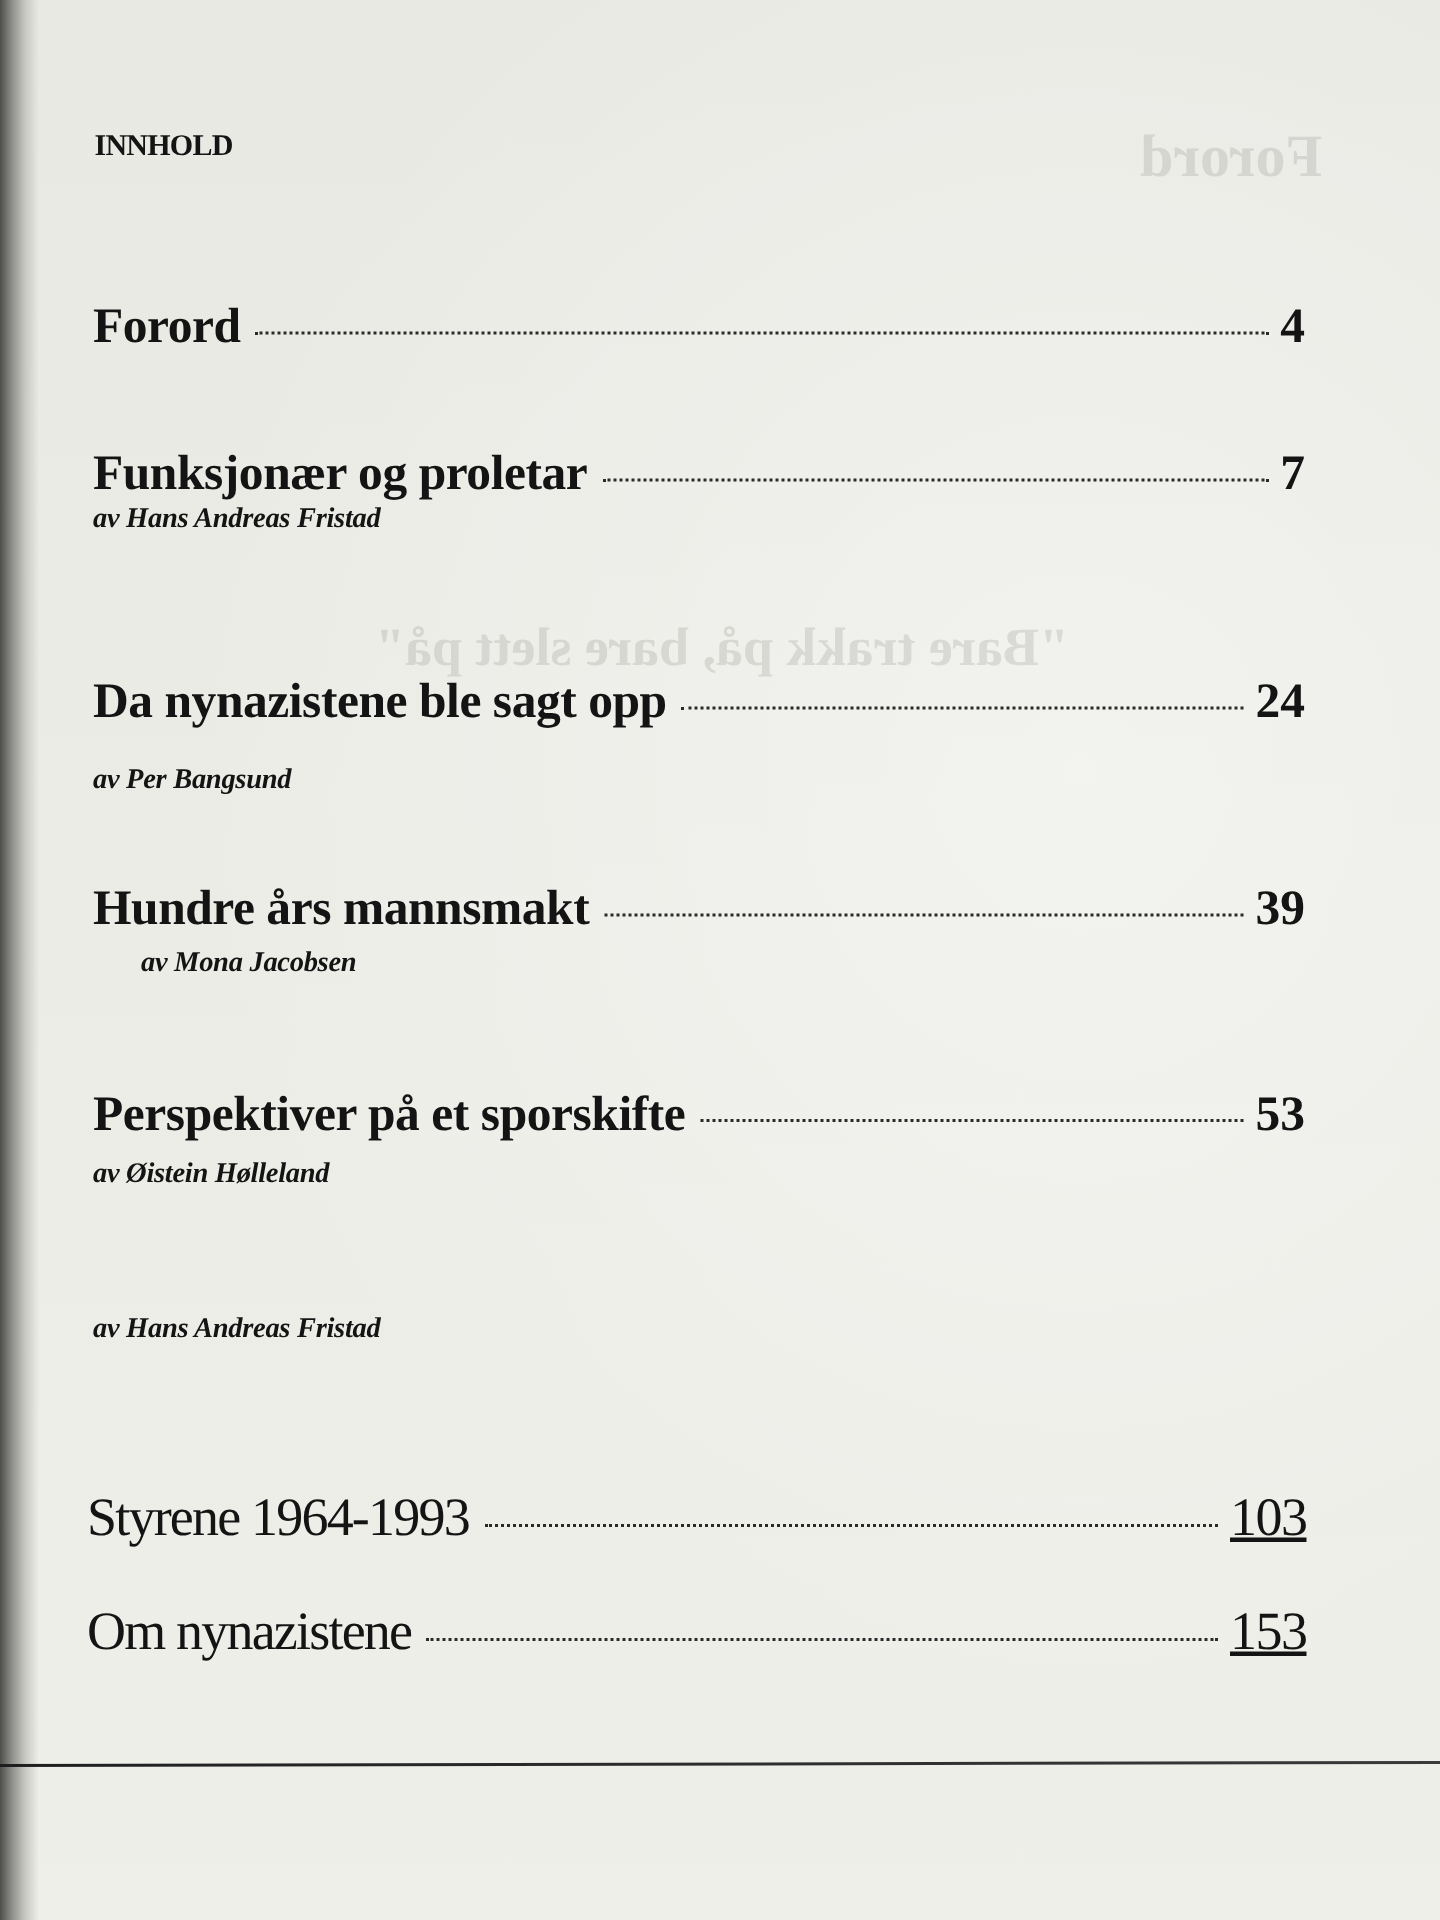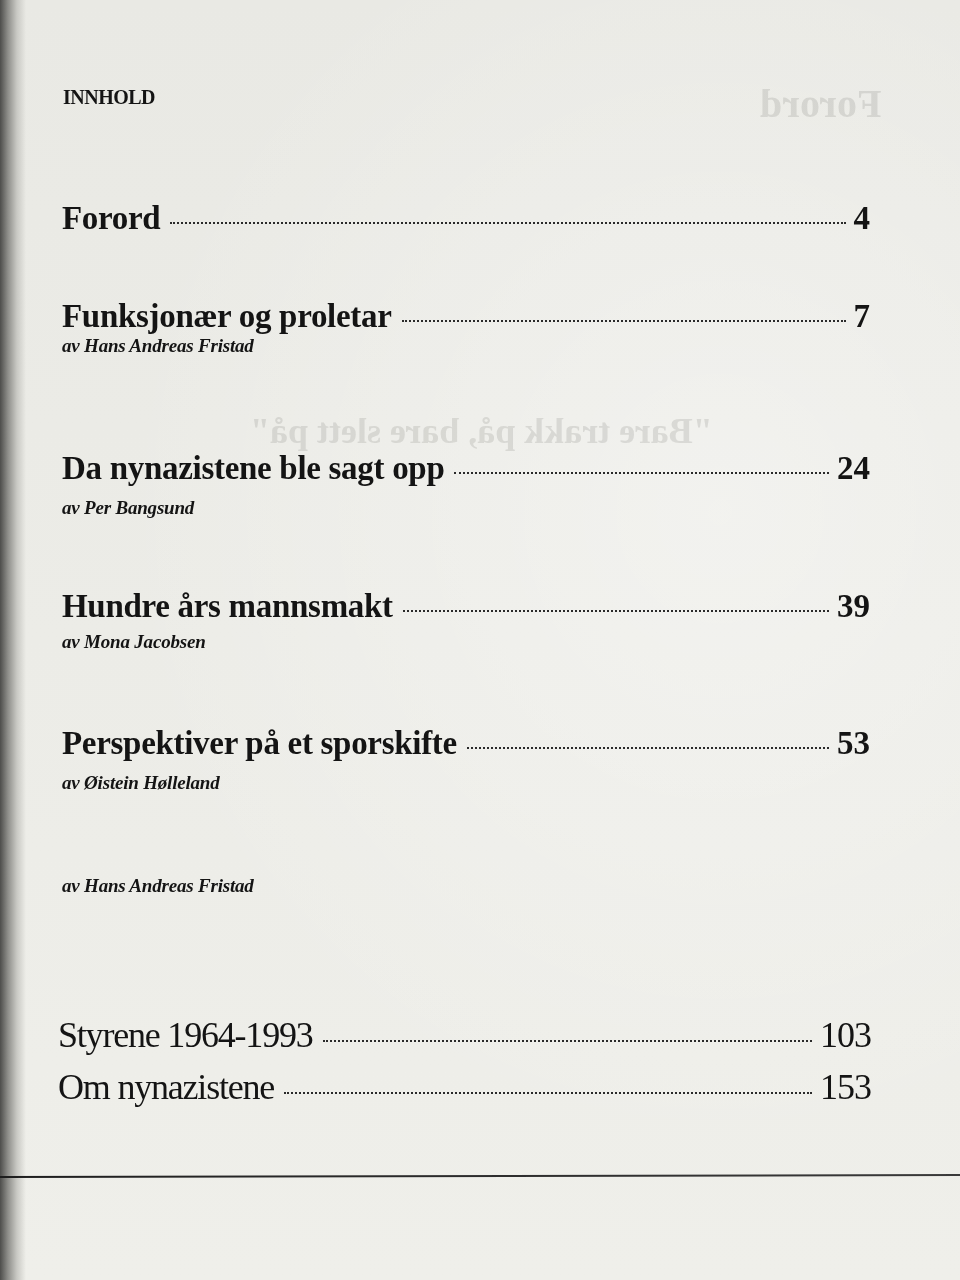--- a/index.html
+++ b/index.html
@@ -90,20 +90,21 @@
       font-size: 33px;
       font-weight: bold;
       white-space: nowrap;
       min-width: 16px;
       text-align: right;
     }
     .toc-page.condensed {
       font-weight: normal;
       font-size: 36px;
       letter-spacing: -1px;
+      text-decoration: underline;
     }
     .toc-author {
       font-size: 19px;
       font-style: italic;
       font-weight: bold;
       margin-top: 4px;
       letter-spacing: -0.2px;
     }
 
     .rule {
@@ -145,46 +146,46 @@
     </div>
     <div class="toc-author" style="margin-top:0px;">av Hans Andreas Fristad</div>
   </div>
 
   <div class="toc-entry" style="top:450px;">
     <div class="toc-line">
       <span class="toc-title">Da nynazistene ble sagt opp</span>
       <span class="toc-leader"></span>
       <span class="toc-page">24</span>
     </div>
-    <div class="toc-author" style="margin-top:10px;">av Per Bangsund</div>
+    <div class="toc-author" style="margin-top:22px;">av Per Bangsund</div>
   </div>
 
   <div class="toc-entry" style="top:588px;">
     <div class="toc-line">
       <span class="toc-title">Hundre års mannsmakt</span>
       <span class="toc-leader"></span>
       <span class="toc-page">39</span>
     </div>
-    <div class="toc-author" style="margin-top:6px;">av Mona Jacobsen</div>
+    <div class="toc-author" style="margin-top:6px;margin-left:32px;">av Mona Jacobsen</div>
   </div>
 
   <div class="toc-entry" style="top:725px;">
     <div class="toc-line">
       <span class="toc-title">Perspektiver på et sporskifte</span>
       <span class="toc-leader"></span>
       <span class="toc-page">53</span>
     </div>
     <div class="toc-author" style="margin-top:10px;">av Øistein Hølleland</div>
   </div>
 
   <div class="toc-entry" style="top:869px;">
     <div class="toc-author" style="margin-top:6px;">av Hans Andreas Fristad</div>
   </div>
 
-  <div class="toc-entry" style="top:990px; left:58px; width:813px;margin-top:24px;">
+  <div class="toc-entry" style="top:990px; left:58px; width:813px;">
     <div class="toc-line">
       <span class="toc-title condensed">Styrene 1964-1993</span>
       <span class="toc-leader"></span>
       <span class="toc-page condensed">103</span>
     </div>
   </div>
 
   <div class="toc-entry" style="top:1066px; left:58px; width:813px;">
     <div class="toc-line">
       <span class="toc-title condensed">Om nynazistene</span>

